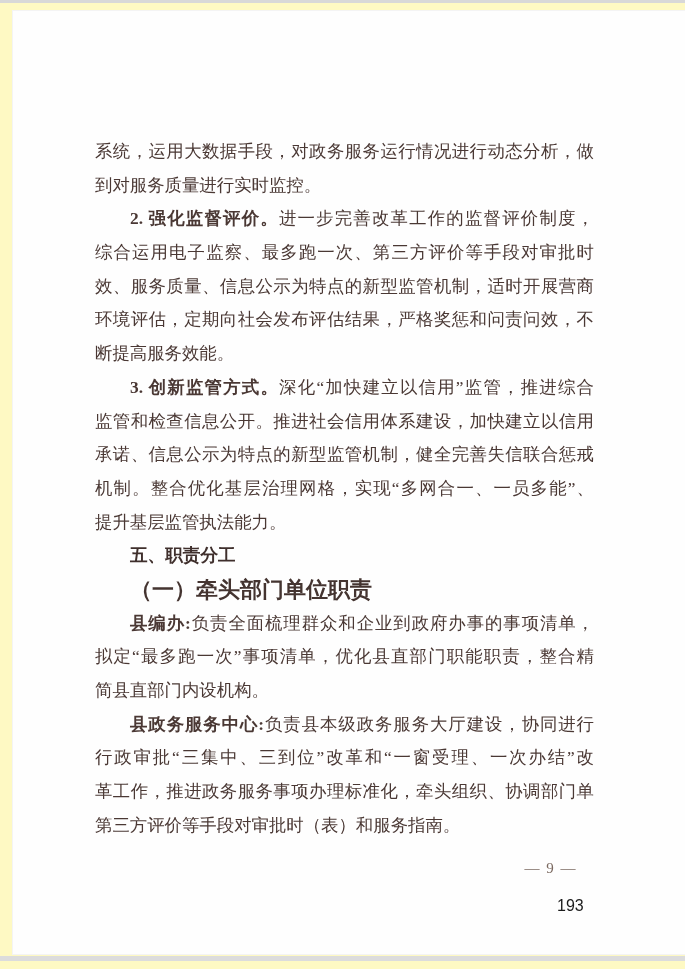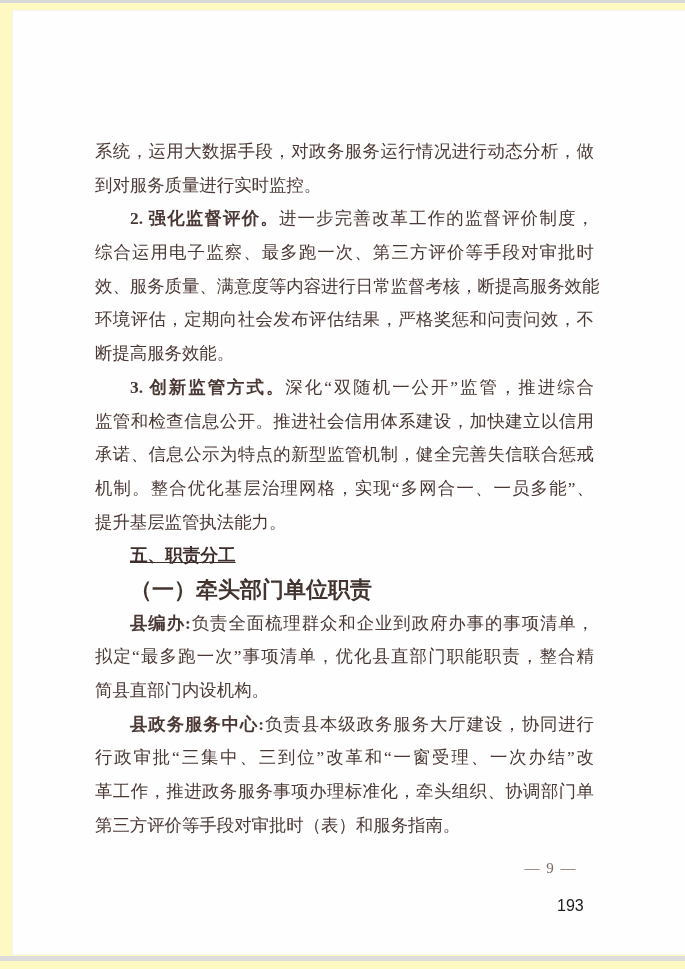--- a/index.html
+++ b/index.html
@@ -36,21 +36,20 @@
     color:#4a3834;
   }
   .line.end { text-align:left; text-align-last:left; }
   .line.indent { padding-left:35px; }
   .lead { font-weight:bold; }
   .line.heading {
     font-family:"Liberation Sans", sans-serif;
     font-weight:bold;
     font-size:17.6px;
     color:#3f2f2c;
-    text-decoration:underline;
   }
   .line.subheading {
     font-weight:bold;
     font-size:22px;
     color:#443430;
   }
   .page-number {
     position:absolute; top:858px; left:95px; width:482px;
     text-align:right;
     font-size:15px; line-height:20px;
@@ -69,24 +68,24 @@
 
 <div class="screen">
   <div class="edge-top"></div>
   <div class="page-sheet"></div>
 
   <div class="text-block">
     <div class="line full">系统，运用大数据手段，对政务服务运行情况进行动态分析，做</div>
     <div class="line end">到对服务质量进行实时监控。</div>
     <div class="line full indent"><span class="lead">2. 强化监督评价。</span><span>进一步完善改革工作的监督评价制度，</span></div>
     <div class="line full">综合运用电子监察、最多跑一次、第三方评价等手段对审批时</div>
-    <div class="line full">效、服务质量、满意度等内容进行日常监督考核，断提高服务效能</div>
+    <div class="line full">效、服务质量、信息公示为特点的新型监管机制，适时开展营商</div>
     <div class="line full">环境评估，定期向社会发布评估结果，严格奖惩和问责问效，不</div>
     <div class="line end">断提高服务效能。</div>
-    <div class="line full indent"><span class="lead">3. 创新监管方式。</span><span>深化“双随机一公开”监管，推进综合</span></div>
+    <div class="line full indent"><span class="lead">3. 创新监管方式。</span><span>深化“加快建立以信用”监管，推进综合</span></div>
     <div class="line full">监管和检查信息公开。推进社会信用体系建设，加快建立以信用</div>
     <div class="line full">承诺、信息公示为特点的新型监管机制，健全完善失信联合惩戒</div>
     <div class="line full">机制。整合优化基层治理网格，实现“多网合一、一员多能”、</div>
     <div class="line end">提升基层监管执法能力。</div>
     <div class="line end indent heading">五、职责分工</div>
     <div class="line end indent subheading">（一）牵头部门单位职责</div>
     <div class="line full indent"><span class="lead">县编办:</span><span>负责全面梳理群众和企业到政府办事的事项清单，</span></div>
     <div class="line full">拟定“最多跑一次”事项清单，优化县直部门职能职责，整合精</div>
     <div class="line end">简县直部门内设机构。</div>
     <div class="line full indent"><span class="lead">县政务服务中心:</span><span>负责县本级政务服务大厅建设，协同进行</span></div>

